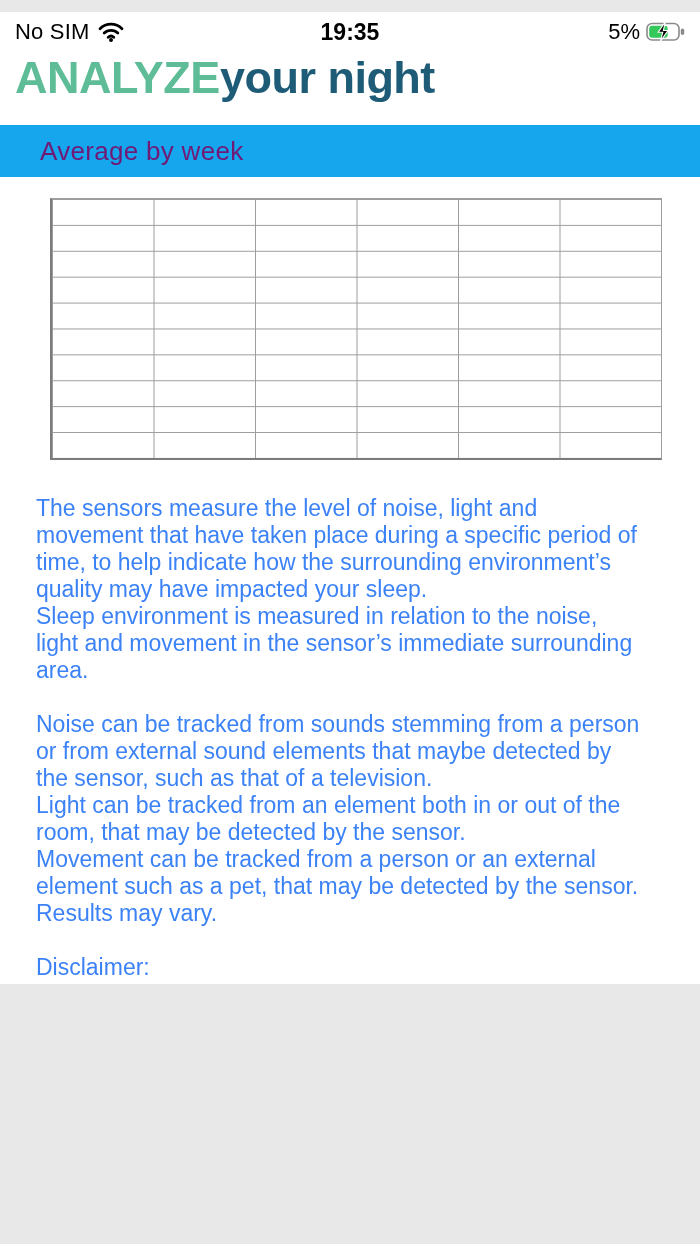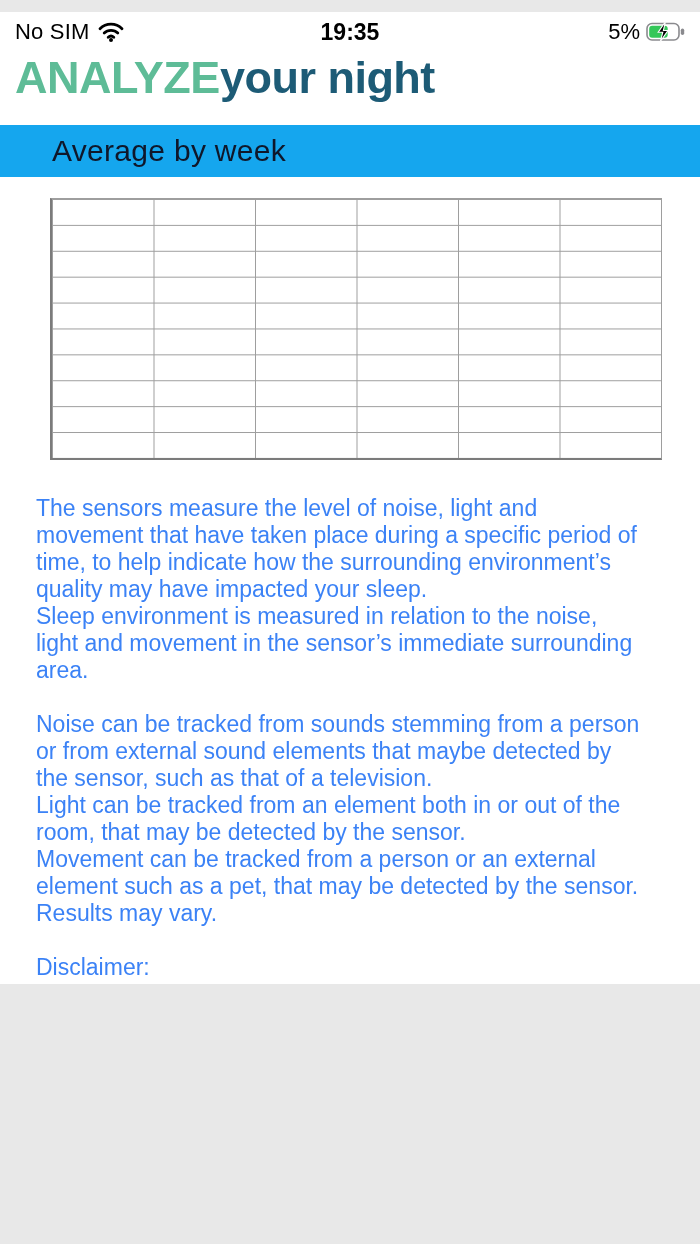--- a/index.html
+++ b/index.html
@@ -21,21 +21,21 @@
 
   
   .app-title { position:absolute; left:15px; top:40px; font-size:45px; font-weight:bold;
                letter-spacing:-0.5px; white-space:nowrap; }
   .brand-a { color:#5ebc97; }
   .brand-b { color:#1d5b76; }
 
   
   .section-header { position:absolute; top:113px; left:0; width:100%; height:52px;
                     background:#15a6ee; display:flex; align-items:center; }
-  .section-header span { color:#0f172a; font-size:30px; padding-left:52px; letter-spacing:.3px; }
+  .section-header span { color:#701a75; font-size:26px; padding-left:40px; letter-spacing:.3px; }
 
   
   .chart { position:absolute; top:170px; left:0; width:100%; height:315px; }
   .plot {
     position:absolute; left:50px; top:16px; width:612px; height:262px;
     border-left:2px solid #7b7b7b; border-bottom:2px solid #7b7b7b;
     border-top:1px solid #9e9e9e; border-right:1px solid #9e9e9e;
     background-image:
       linear-gradient(to right, #9e9e9e 1px, transparent 1px),
       linear-gradient(to bottom, #9e9e9e 1px, transparent 1px);

